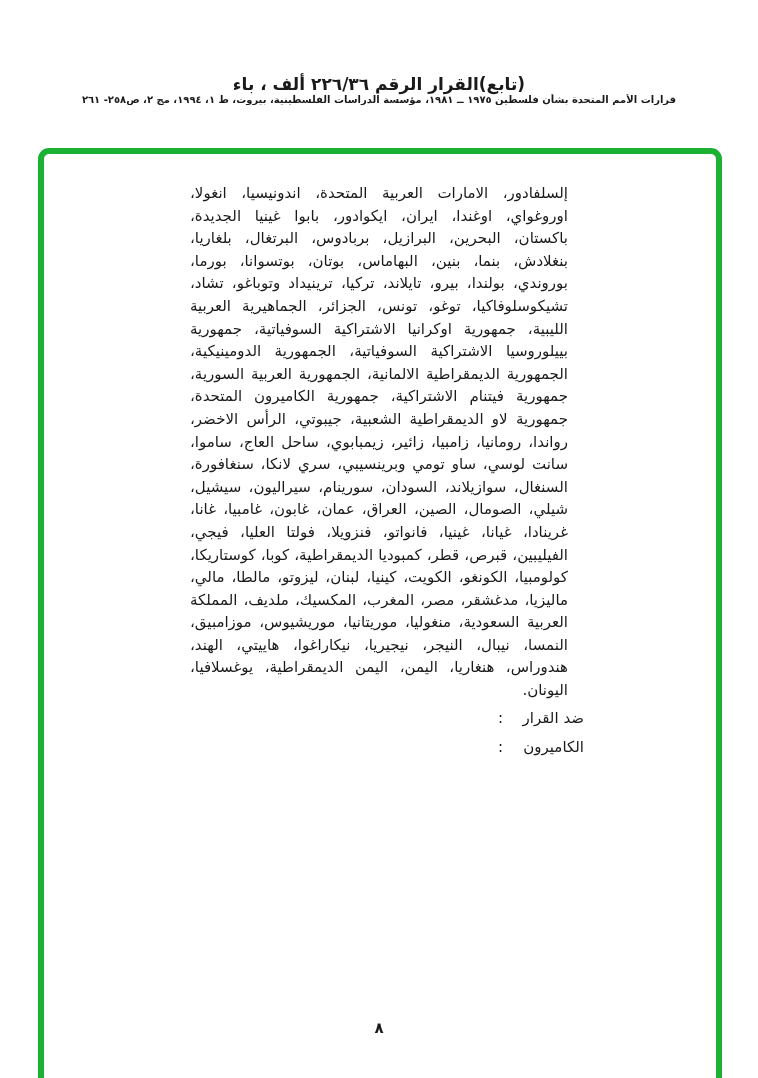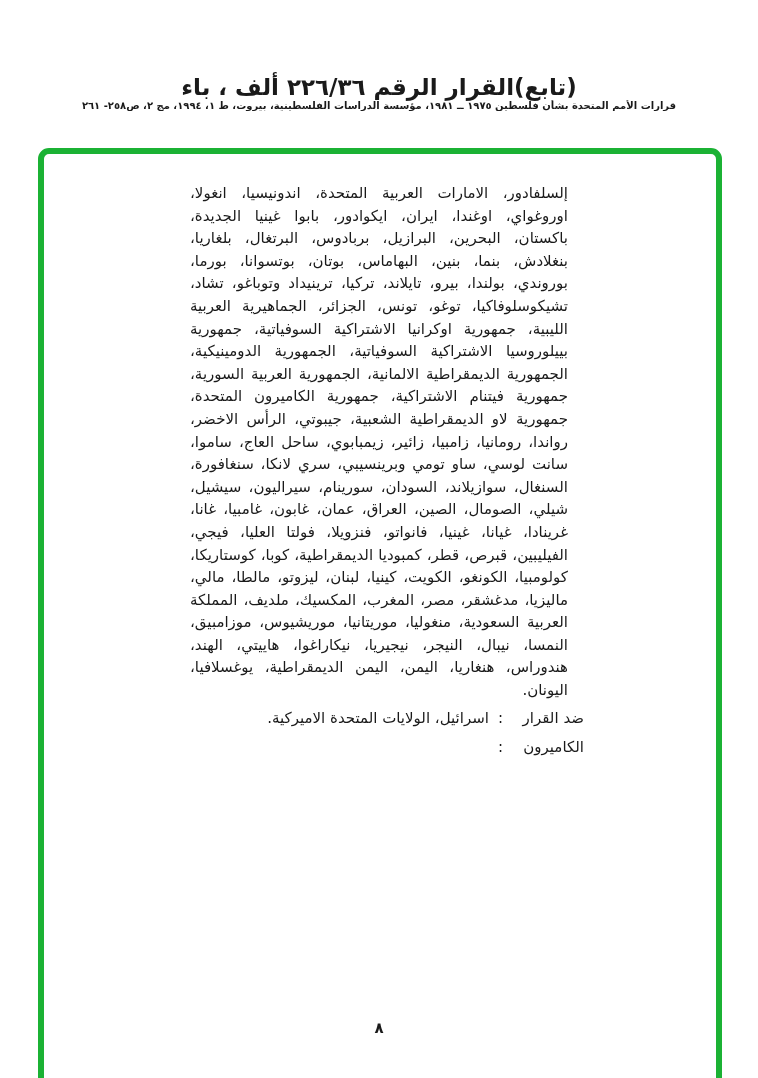--- a/index.html
+++ b/index.html
@@ -4,21 +4,21 @@
 <style>
   html,body{margin:0;padding:0;background:#ffffff;}
   body{
     width:758px;height:1078px;position:relative;
     font-family:"DejaVu Sans", sans-serif;
     color:#1a1a1a;direction:rtl;overflow:hidden;
   }
   .page{position:absolute;inset:0;}
   .header{position:absolute;top:74px;left:0;width:758px;text-align:center;}
   .title{
-    margin:0;font-size:23px;font-weight:bold;letter-spacing:0;
+    margin:0;font-size:17px;font-weight:bold;letter-spacing:0;
   }
   .source-line{
     margin:0 auto 0 auto;width:700px;font-size:10px;font-weight:bold;
     white-space:nowrap;overflow:hidden;
   }
   .green-box{
     position:absolute;left:38px;top:148px;width:684px;height:988px;
     box-sizing:border-box;border:6px solid #1bb234;border-radius:11px;
     background:#ffffff;
   }
@@ -52,21 +52,20 @@
   </div>
 
   <div class="green-box">
     <div class="text-block">
 
       <p class="countries">إلسلفادور، الامارات العربية المتحدة، اندونيسيا، انغولا، اوروغواي، اوغندا، ايران، ايكوادور، بابوا غينيا الجديدة، باكستان، البحرين، البرازيل، بربادوس، البرتغال، بلغاريا، بنغلادش، بنما، بنين، البهاماس، بوتان، بوتسوانا، بورما، بوروندي، بولندا، بيرو، تايلاند، تركيا، ترينيداد وتوباغو، تشاد، تشيكوسلوفاكيا، توغو، تونس، الجزائر، الجماهيرية العربية الليبية، جمهورية اوكرانيا الاشتراكية السوفياتية، جمهورية بييلوروسيا الاشتراكية السوفياتية، الجمهورية الدومينيكية، الجمهورية الديمقراطية الالمانية، الجمهورية العربية السورية، جمهورية فيتنام الاشتراكية، جمهورية الكاميرون المتحدة، جمهورية لاو الديمقراطية الشعبية، جيبوتي، الرأس الاخضر، رواندا، رومانيا، زامبيا، زائير، زيمبابوي، ساحل العاج، ساموا، سانت لوسي، ساو تومي وبرينسيبي، سري لانكا، سنغافورة، السنغال، سوازيلاند، السودان، سورينام، سيراليون، سيشيل، شيلي، الصومال، الصين، العراق، عمان، غابون، غامبيا، غانا، غرينادا، غيانا، غينيا، فانواتو، فنزويلا، فولتا العليا، فيجي، الفيليبين، قبرص، قطر، كمبوديا الديمقراطية، كوبا، كوستاريكا، كولومبيا، الكونغو، الكويت، كينيا، لبنان، ليزوتو، مالطا، مالي، ماليزيا، مدغشقر، مصر، المغرب، المكسيك، ملديف، المملكة العربية السعودية، منغوليا، موريتانيا، موريشيوس، موزامبيق، النمسا، نيبال، النيجر، نيجيريا، نيكاراغوا، هاييتي، الهند، هندوراس، هنغاريا، اليمن، اليمن الديمقراطية، يوغسلافيا، اليونان.</p>
 
       <div class="vote-row">
         <span class="vote-label">ضد القرار</span>
         <span class="vote-colon">:</span>
-        <span class="vote-value">اسرائيل، الولايات المتحدة الاميركية.</span>
       </div>
 
       <div class="vote-row">
         <span class="vote-label">الكاميرون</span>
         <span class="vote-colon">:</span>
       </div>
 
     </div>
   </div>
 

